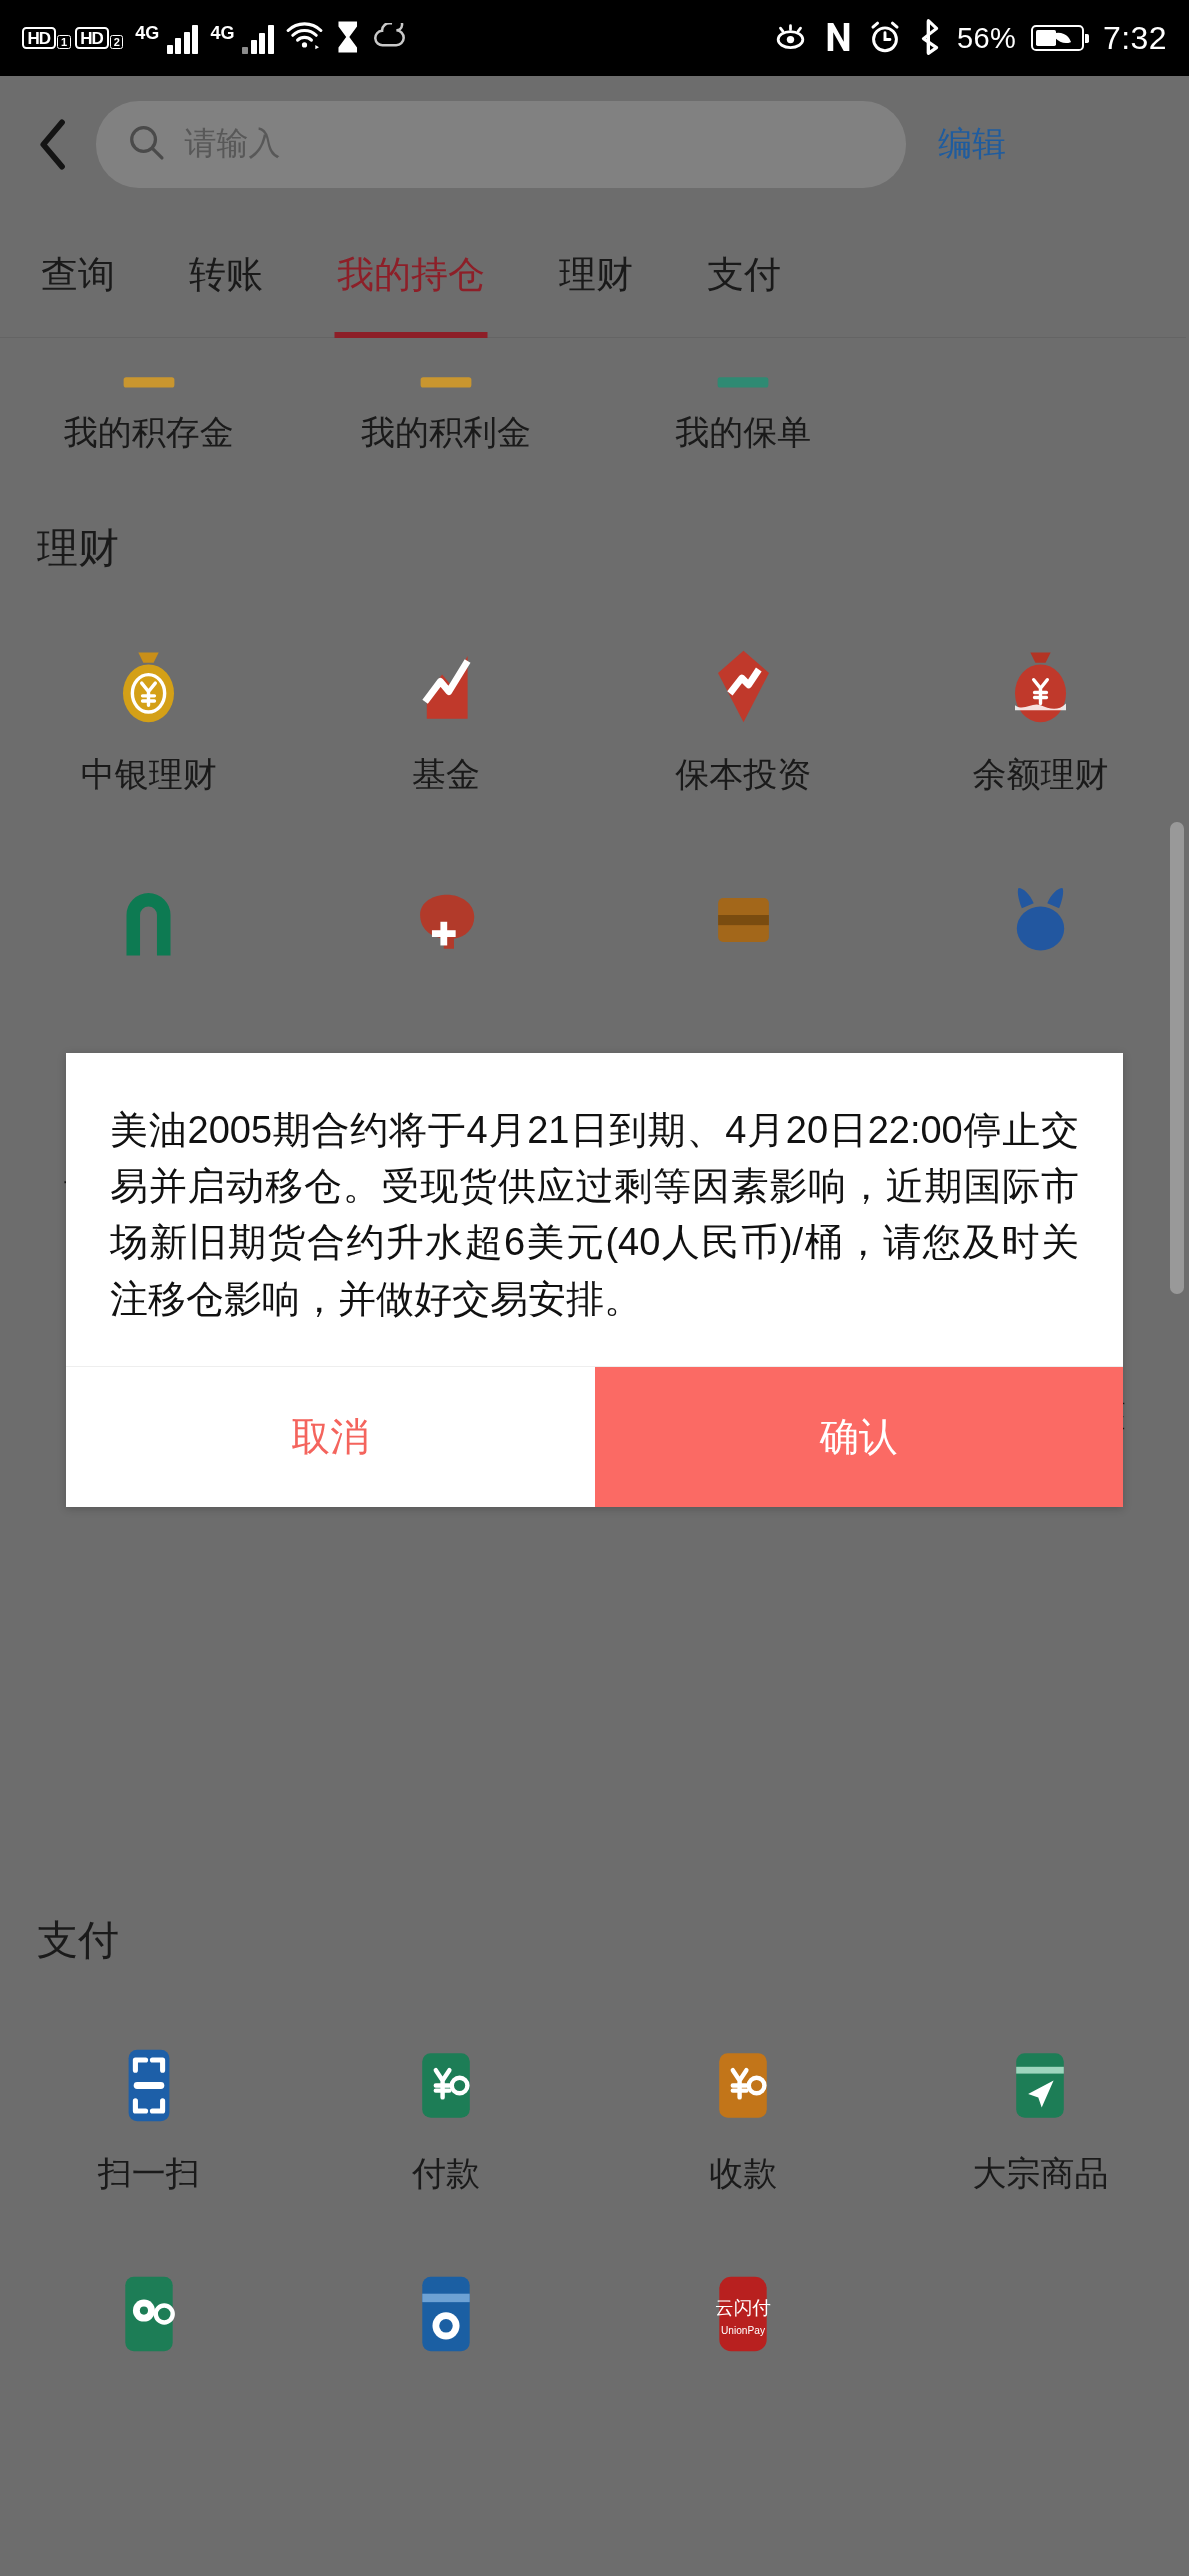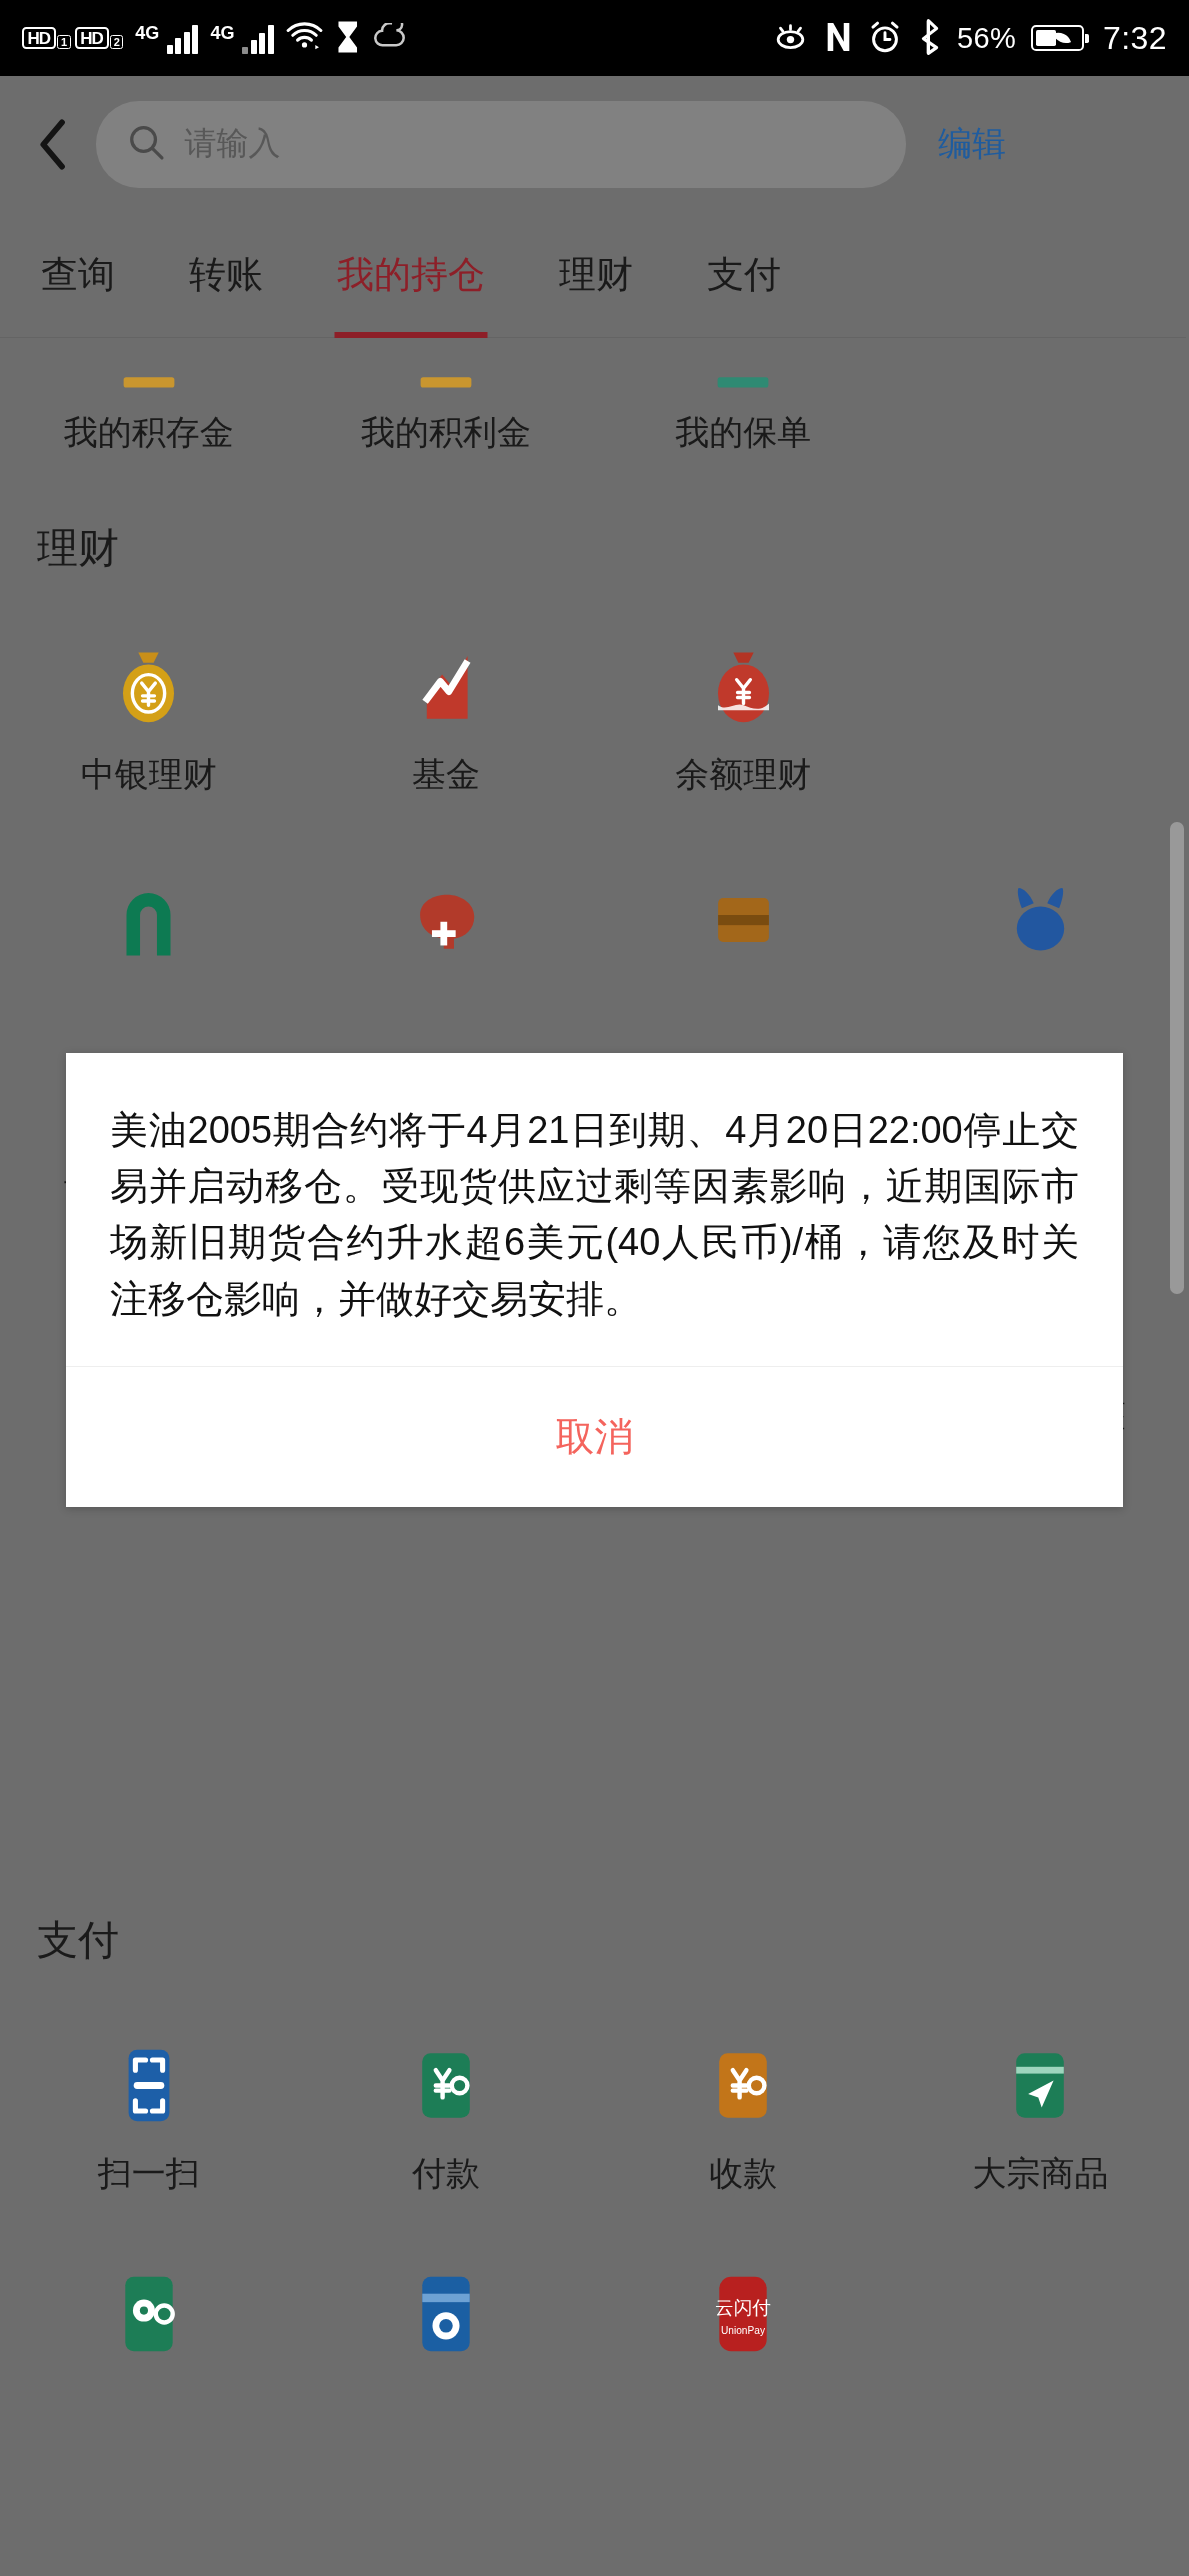--- a/index.html
+++ b/index.html
@@ -313,20 +313,29 @@
             <svg width="85" height="85" viewBox="0 0 50 50">
                 <path d="M14 30l9-12 5 6 10-17v37H14z" fill="#c0392b"></path>
                 <path d="M13 34l9-12 5 6 11-18" stroke="#fff" stroke-width="4" fill="none" stroke-linejoin="round"></path>
               </svg>
           </div>
           <div class="lbl">基金</div>
         </div>
         <div class="cell">
           <div class="ico">
             <svg width="85" height="85" viewBox="0 0 50 50">
+                <path d="M25 4l15 13-15 29L10 17z" fill="#c0392b"></path>
+                <path d="M17 29l7-9 4 4 6-9" stroke="#fff" stroke-width="4" fill="none" stroke-linejoin="round"></path>
+              </svg>
+          </div>
+          <div class="lbl">保本投资</div>
+        </div>
+        <div class="cell">
+          <div class="ico">
+            <svg width="85" height="85" viewBox="0 0 50 50">
                 <path d="M19 5h12l-3 6h-6z" fill="#b33424"></path>
                 <ellipse cx="25" cy="29" rx="15" ry="17" fill="#c0392b"></ellipse>
                 <path d="M21 21l4 5 4-5M25 26v9M21.5 28.5h7M21.5 31.5h7" stroke="#fff" stroke-width="2" fill="none" stroke-linecap="round"></path>
                 <path d="M10 36c5 4 10-2 15 0s10 4 15-1v4H10z" fill="#fff" opacity=".85"></path>
               </svg>
           </div>
           <div class="lbl">余额理财</div>
         </div>
       </div>
 
@@ -541,17 +550,18 @@
       </div>
     </div>
 
     <div class="scrollbar"></div>
   </div>
 
   <div class="dialog">
     <div class="dialog-body">美油2005期合约将于4月21日到期、4月20日22:00停止交易并启动移仓。受现货供应过剩等因素影响，近期国际市场新旧期货合约升水超6美元(40人民币)/桶，请您及时关注移仓影响，并做好交易安排。</div>
     <div class="dialog-actions">
       <div class="dlg-btn dlg-cancel">取消</div>
+      <div class="dlg-btn dlg-confirm">确认</div>
     </div>
   </div>
 
 </div>
 
 
 </body></html>

